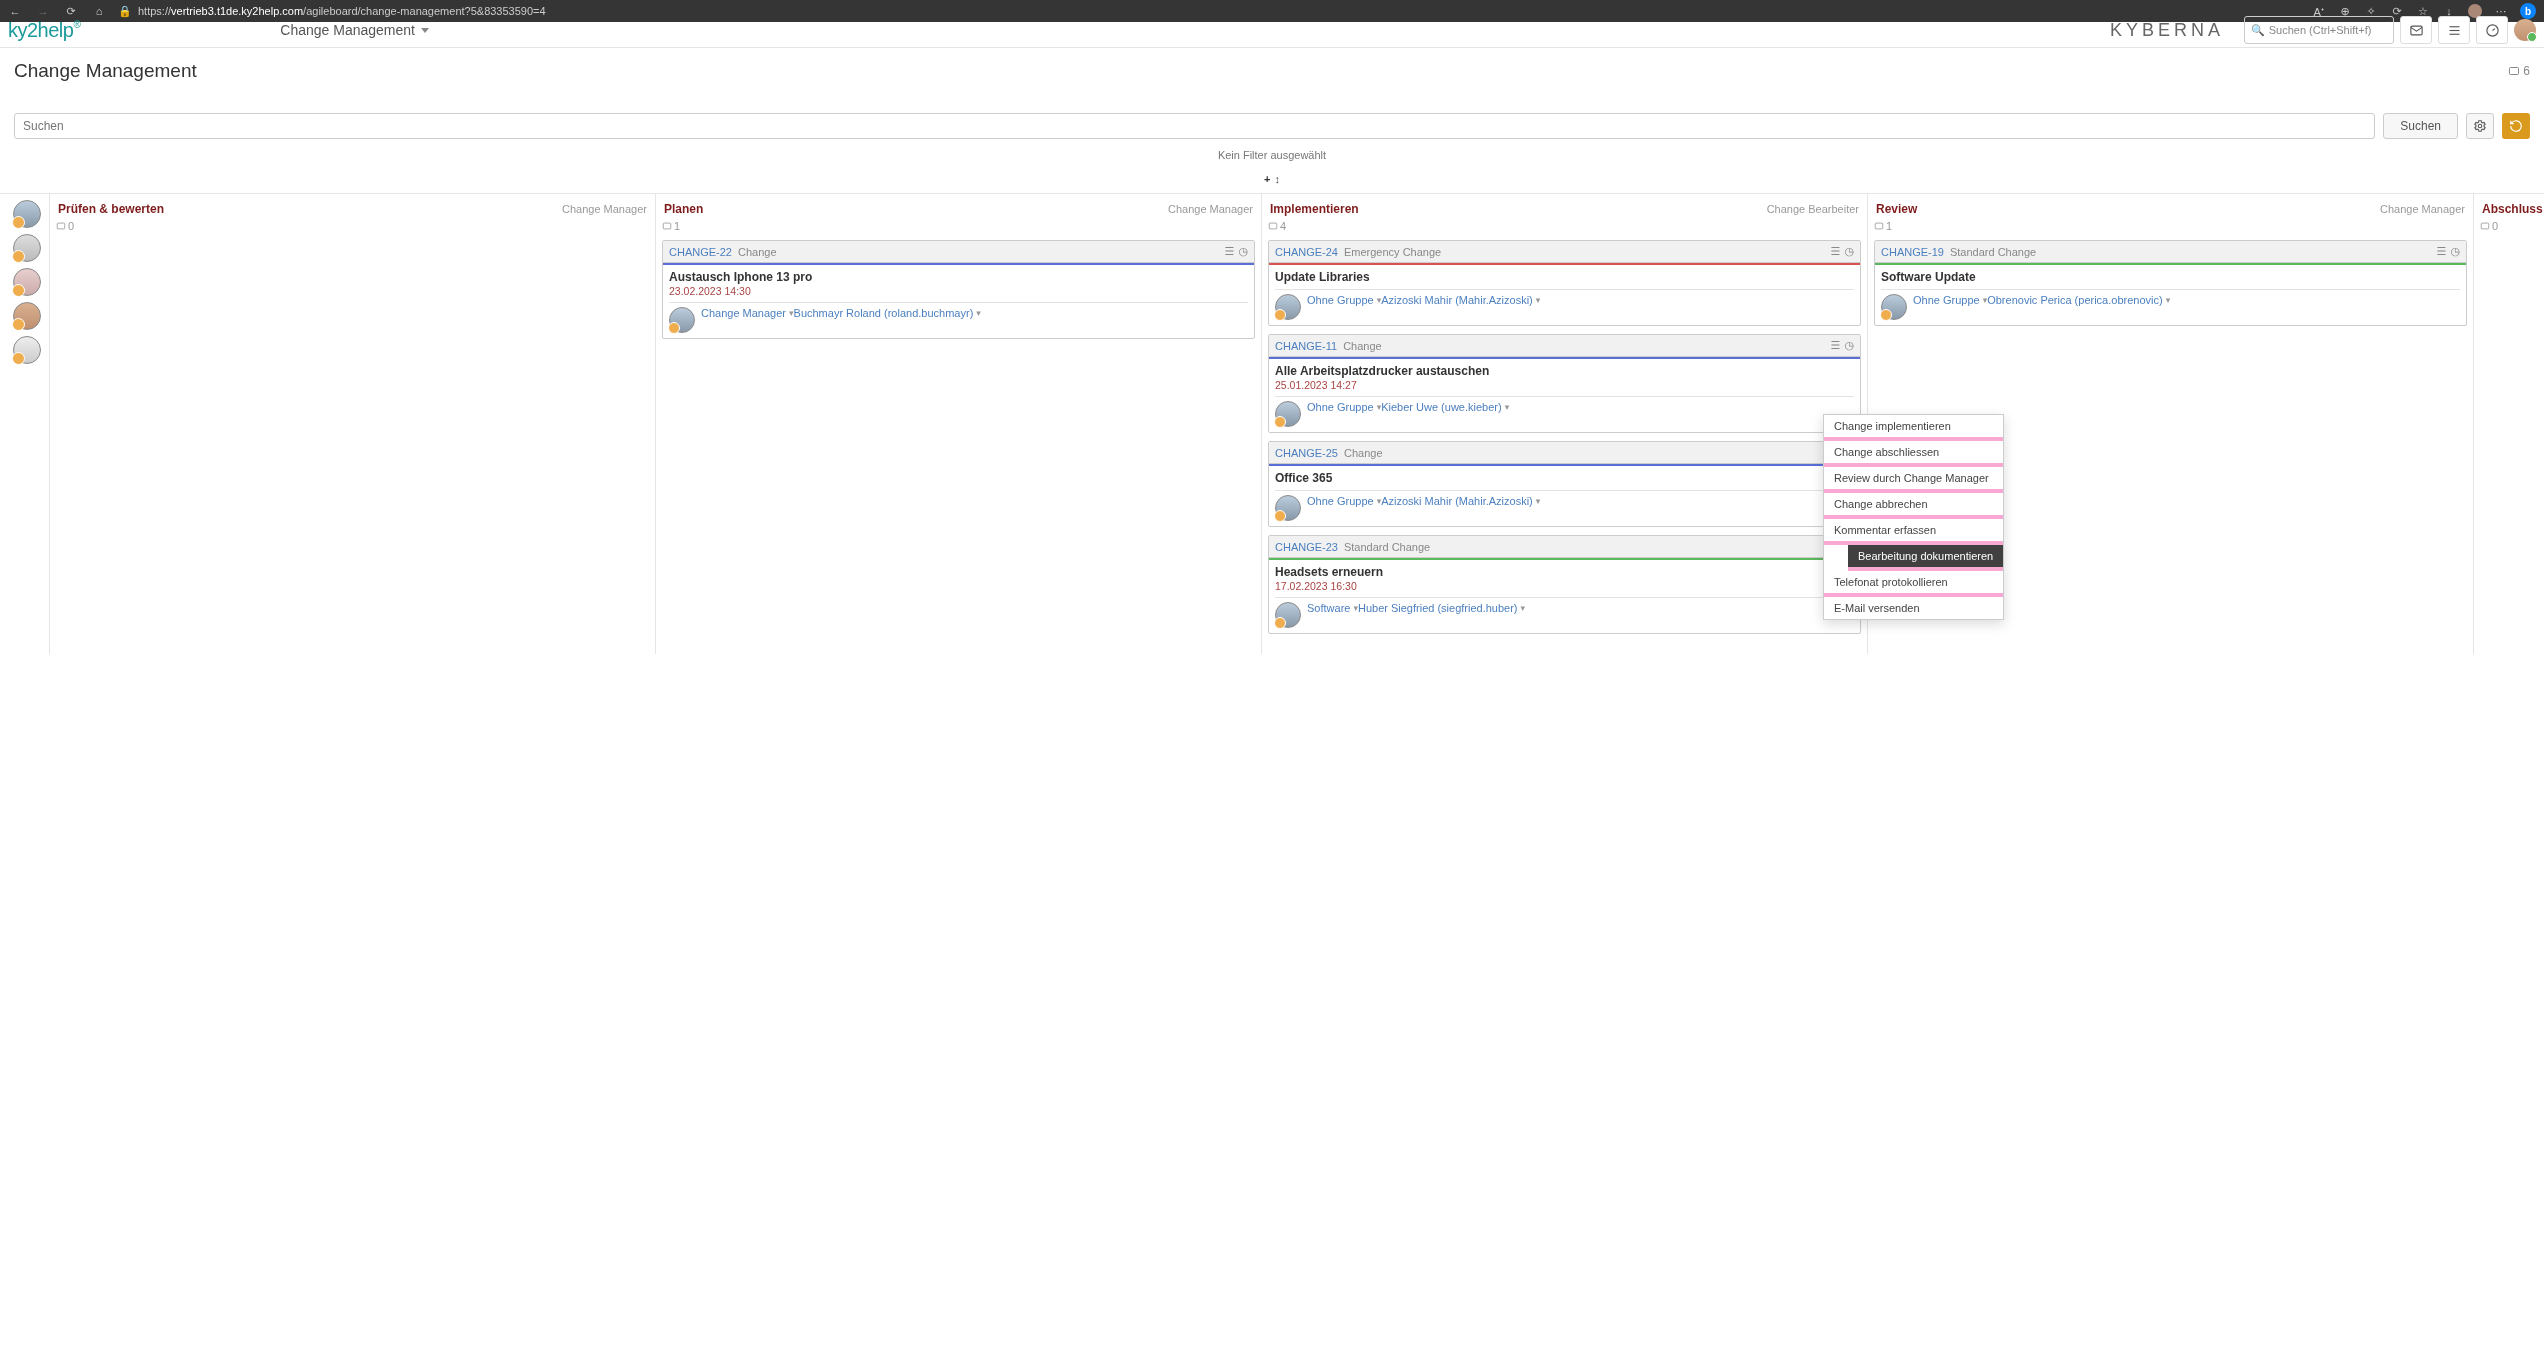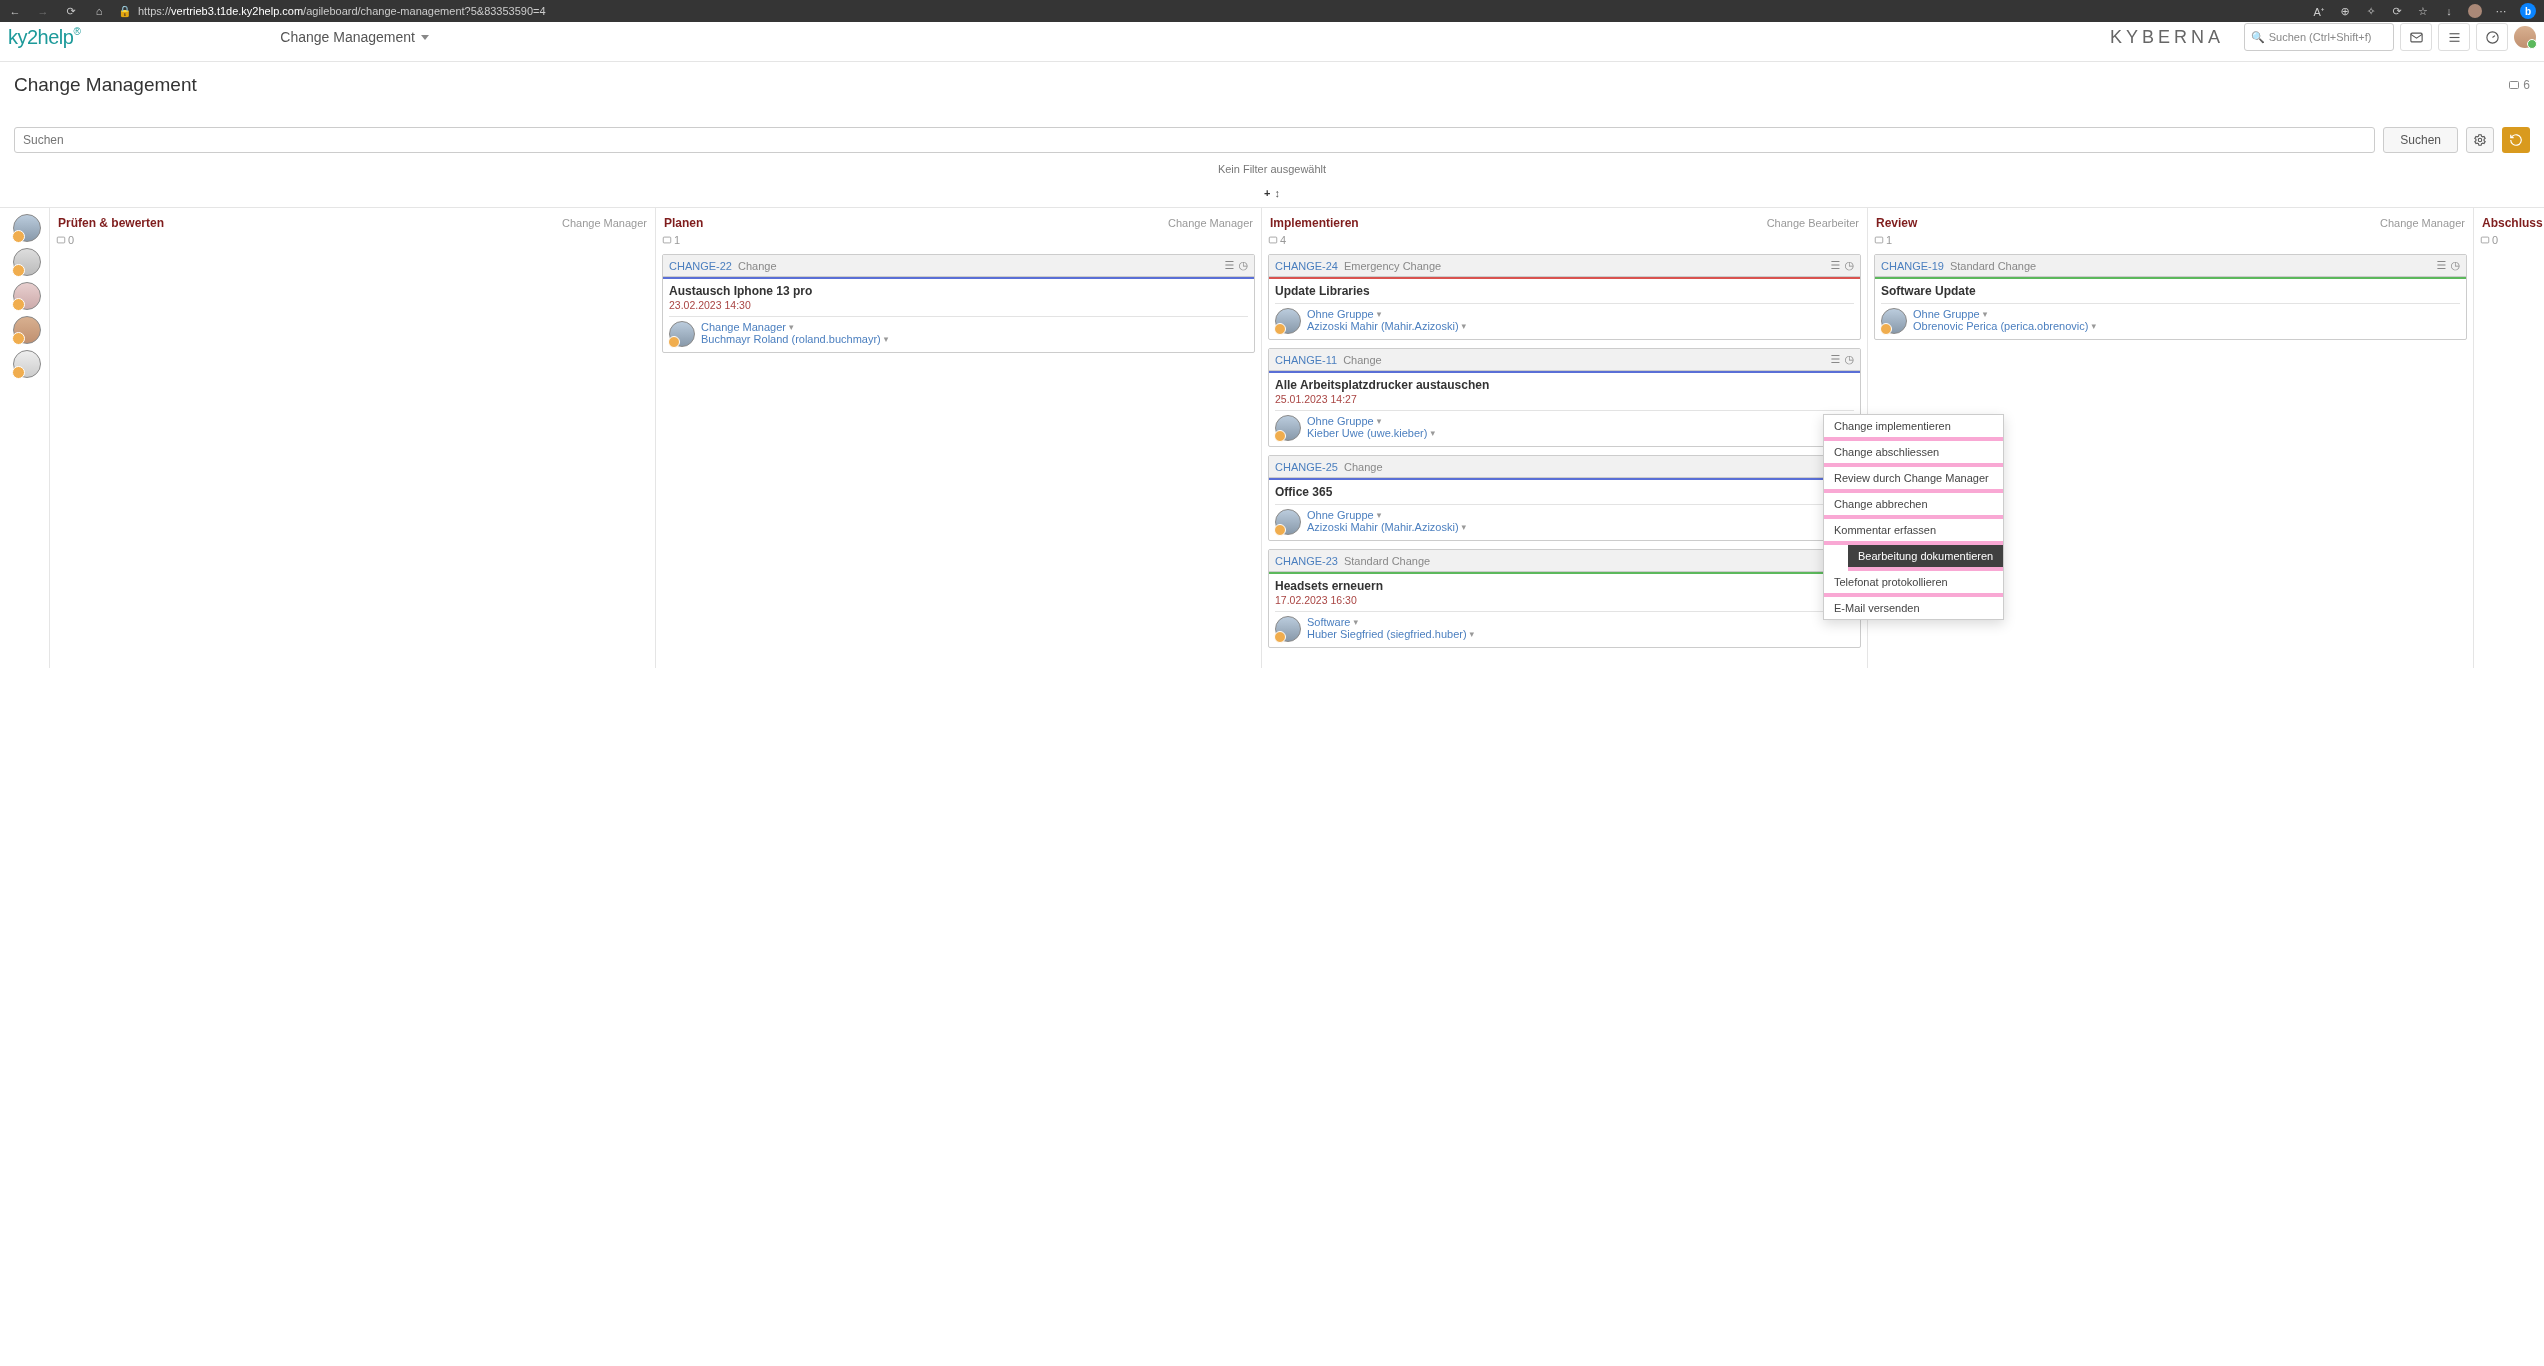--- a/index.html
+++ b/index.html
@@ -9,21 +9,21 @@
 .browser-chrome { background:#353535; height:22px; display:flex; align-items:center; padding:0 8px; gap:12px; color:#ccc; font-size:11px; }
 .browser-chrome .nav-icons { display:flex; gap:14px; align-items:center; }
 .browser-chrome .url { display:flex; align-items:center; gap:6px; flex:1; }
 .browser-chrome .url-text { white-space:nowrap; }
 .browser-chrome .url-text .host { color:#fff; }
 .browser-chrome .right-icons { display:flex; gap:12px; align-items:center; }
 .chrome-icon { width:14px; height:14px; display:inline-flex; align-items:center; justify-content:center; }
 .bing { width:16px;height:16px;border-radius:50%;background:#0a84ff;color:#fff;font-size:10px;display:flex;align-items:center;justify-content:center;font-weight:bold; }
 
 
-.app-header { height:40px; background:#fff; border-bottom:1px solid #e5e5e5; display:flex; align-items:center; padding:0 8px 9px 4px; }
+.app-header { height:26px; background:#fff; border-bottom:1px solid #e5e5e5; display:flex; align-items:center; padding:0 8px 9px 4px; }
 .logo-ky { font-size:20px; font-weight:500; color:#1d9a9a; padding-left:4px; letter-spacing:-.5px; }
 .logo-ky .sup { font-size:10px; vertical-align:top; }
 .breadcrumb-btn { margin-left:200px; display:flex; align-items:center; gap:6px; color:#555; font-size:14px; cursor:pointer; }
 .spacer { flex:1; }
 .logo-kyberna { font-size:18px; letter-spacing:4px; color:#666; font-weight:300; margin-right:20px; }
 .search-top { width:150px; height:28px; border:1px solid #ccc; border-radius:3px; display:flex; align-items:center; padding:0 6px; color:#888; font-size:11px; gap:4px; }
 .hdr-icon { width:32px; height:28px; border:1px solid #ddd; border-radius:3px; margin-left:6px; display:flex; align-items:center; justify-content:center; color:#555; background:#fff; }
 .hdr-avatar { width:22px; height:22px; border-radius:50%; background:linear-gradient(#d8b090,#c09070); margin-left:6px; position:relative; }
 .hdr-avatar::after{ content:""; position:absolute; bottom:-1px; right:-1px; width:8px;height:8px;border-radius:50%;background:#5cb85c;border:1px solid #fff;}
 
@@ -69,21 +69,21 @@
 .card-id { color:#4b7fbf; }
 .card-type { color:#888; }
 .card-hdr-icons { margin-left:auto; display:flex; gap:4px; color:#888; }
 .card-stripe { height:2px; }
 .card-body { padding:5px 6px; }
 .card-title { font-weight:700; font-size:12px; color:#333; }
 .card-date { color:#a94442; font-size:10.5px; margin-top:1px; }
 .card-sep { border-top:1px solid #e3e3e3; margin-top:5px; padding-top:4px; display:flex; gap:6px; align-items:flex-start; }
 .card-av { width:26px; height:26px; border-radius:50%; background:linear-gradient(#bcd,#89a); border:1px solid #888; position:relative; flex-shrink:0; }
 .card-av::after{content:"";position:absolute;bottom:-2px;left:-2px;width:10px;height:10px;border-radius:50%;background:#f0ad4e;border:1px solid #fff;}
-.card-lines { display:flex; flex-direction:column; }
+.card-lines { display:flex; flex-direction:row; }
 .card-line { color:#4b7fbf; font-size:11px; display:flex; align-items:center; gap:3px; }
 .card-line .caret { color:#999; font-size:9px; }
 
 
 .context-menu { position:absolute; background:#fff; border:1px solid #ccc; box-shadow:0 4px 12px rgba(0,0,0,.15); min-width:160px; z-index:100; }
 .ctx-item { padding:5px 10px; font-size:11px; color:#444; border-bottom:4px solid #f9a8d4; cursor:pointer; white-space:nowrap; }
 .ctx-item:last-child{border-bottom:none;}
 .ctx-item.hot { background:#404040; color:#fff;margin-left:24px; }
 
 .chev { display:inline-block; width:0;height:0;border-left:4px solid transparent;border-right:4px solid transparent;border-top:5px solid #888; }

